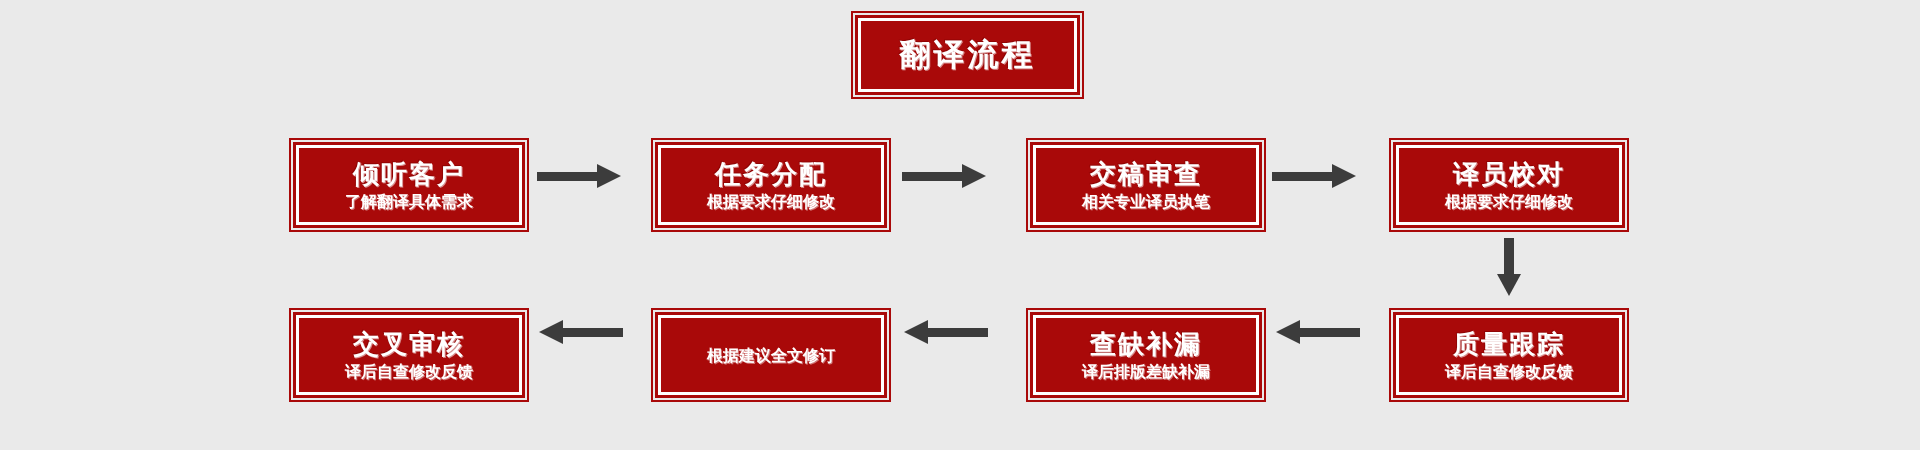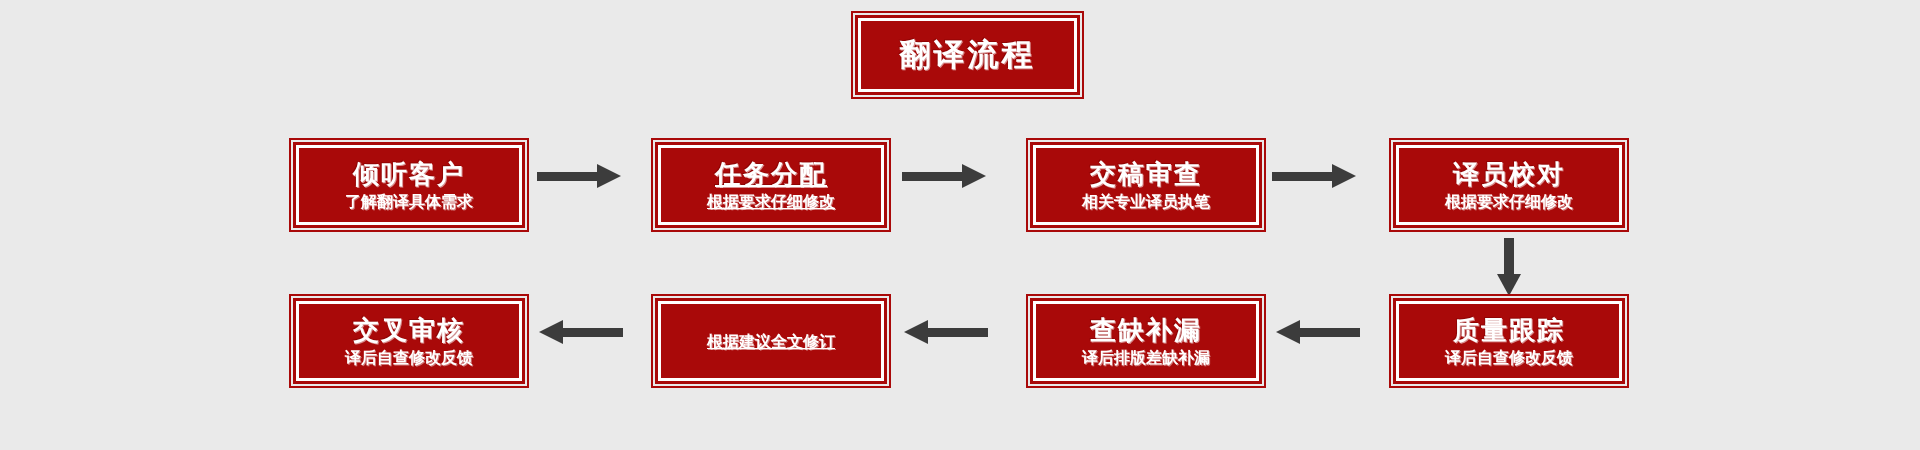--- a/index.html
+++ b/index.html
@@ -72,24 +72,24 @@
     font-size: 26px;
     line-height: 32px;
   }
   .step-card .sub-line {
     font-size: 16px;
     line-height: 22px;
     margin-top: 1px;
   }
 
   .row1 { top: 142px; }
-  .row2 { top: 298px; }
+  .row2 { top: 312px; }
 
   .col1 { left: 293px; }
-  .col2 { left: 655px; text-decoration: underline; }
+  .col2 { left: 655px; }
   .col3 { left: 1030px; }
   .col4 { left: 1393px; }
 
   
   .arrow-h {
     position: absolute;
     height: 34px;
     width: 92px;
     display: flex;
     align-items: center;

